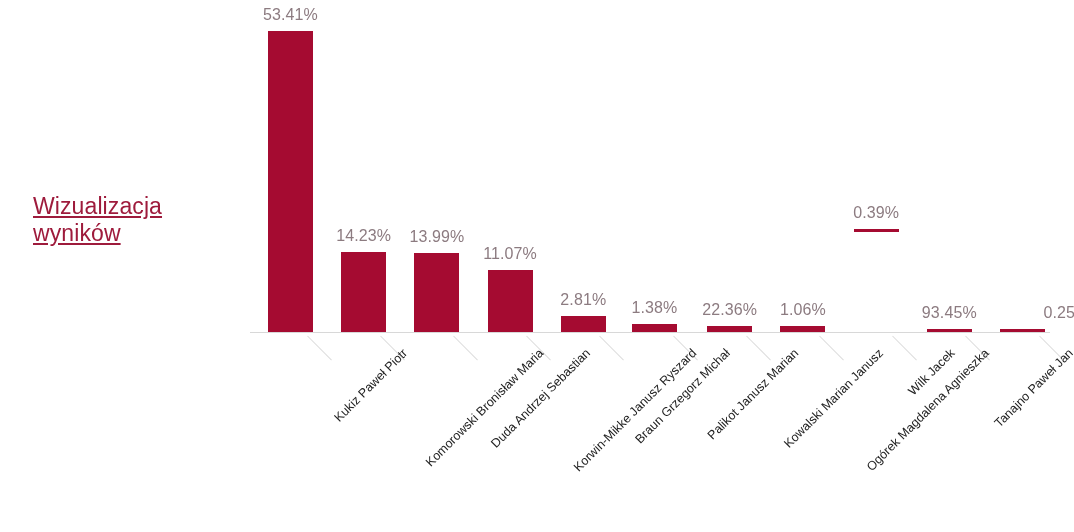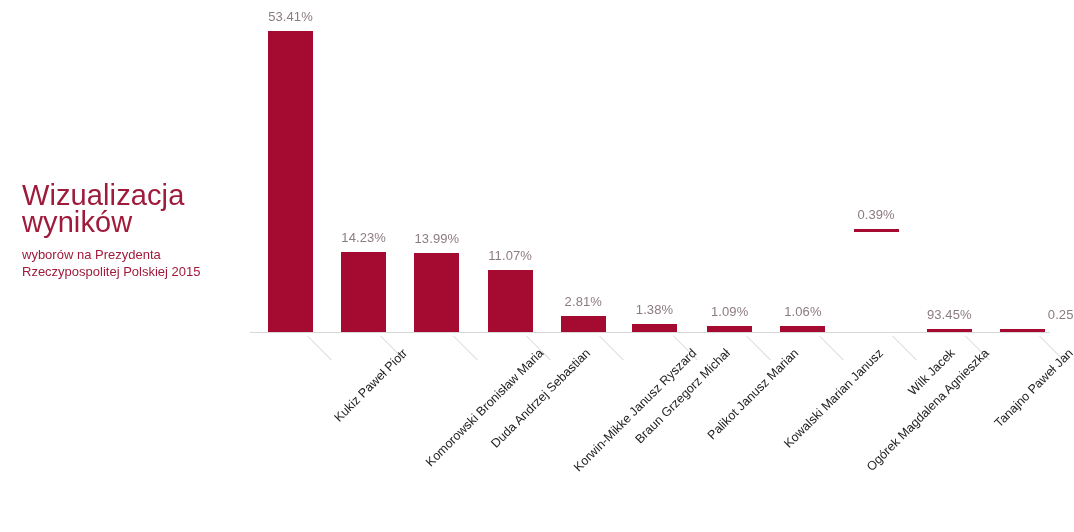--- a/index.html
+++ b/index.html
@@ -21,26 +21,27 @@
 
   
   #title-block {
     position: absolute;
     left: 22px;
     top: 182px;
     width: 230px;
   }
   #chart-title {
     color: #9E1B3C;
-    font-size: 29px;
+    font-size: 23px;
     line-height: 27px;
     font-weight: 400;
     letter-spacing: 0.1px;
-    margin: 0;
+    margin: 11px;
     white-space: pre-line;
+    text-decoration: underline;
   }
   #chart-subtitle {
     color: #9E1B3C;
     font-size: 13px;
     line-height: 17px;
     font-weight: 400;
     margin: 10px 0 0 0;
     white-space: pre-line;
   }
 
@@ -70,21 +71,21 @@
     bottom: 0;
     left: 0;
     width: 45px;
     background: #A50B31;
   }
   .bar-value {
     position: absolute;
     left: 50%;
     transform: translateX(-50%);
     white-space: nowrap;
-    font-size: 13px;
+    font-size: 16px;
     color: #8c7b80;
     letter-spacing: 0.1px;
   }
   .tick-line {
     position: absolute;
     width: 1px;
     height: 34px;
     background: #dcdcdc;
     transform-origin: top center;
     transform: rotate(-45deg);
@@ -100,22 +101,20 @@
   }
 </style>
 </head>
 <body>
 
 <div id="page">
 
   <div id="title-block">
     <div id="chart-title">Wizualizacja
 wyników</div>
-    <div id="chart-subtitle">wyborów na Prezydenta
-Rzeczypospolitej Polskiej 2015</div>
   </div>
 
   <div id="plot">
     <div id="axis-line"></div>
     <div id="bars">
         <div class="bar-group" style="left: 268px; top: 0px; height: 332px;">
           <div class="bar" style="height: 301px; background: rgb(165, 11, 49);"></div>
           <div class="bar-value" style="bottom: 308px; color: rgb(140, 123, 128);">53.41%</div>
         </div>
         <div class="bar-group" style="left: 341.2px; top: 0px; height: 332px;">
@@ -133,21 +132,21 @@
         <div class="bar-group" style="left: 560.8px; top: 0px; height: 332px;">
           <div class="bar" style="height: 15.8362px; background: rgb(165, 11, 49);"></div>
           <div class="bar-value" style="bottom: 22.8362px; color: rgb(140, 123, 128);">2.81%</div>
         </div>
         <div class="bar-group" style="left: 632px; top: 0px; height: 332px;">
           <div class="bar" style="height: 7.7772px; background: rgb(165, 11, 49);"></div>
           <div class="bar-value" style="bottom: 14.7772px; color: rgb(140, 123, 128);">1.38%</div>
         </div>
         <div class="bar-group" style="left: 707.2px; top: 0px; height: 332px;">
           <div class="bar" style="height: 6.14286px; background: rgb(165, 11, 49);"></div>
-          <div class="bar-value" style="bottom: 13.1429px; color: rgb(140, 123, 128);">1.09%</div>
+          <div class="bar-value" style="bottom: 13.1429px; color: rgb(140, 123, 128);">22.36%</div>
         </div>
         <div class="bar-group" style="left: 780.4px; top: 0px; height: 332px; text-align: center;">
           <div class="bar" style="height: 5.97379px; background: rgb(165, 11, 49);"></div>
           <div class="bar-value" style="bottom: 12.9738px; color: rgb(140, 123, 128);">1.06%</div>
         </div>
         <div class="bar-group" style="left: 853.6px; top: 0px; height: 232px;">
           <div class="bar" style="height: 3px; background: rgb(165, 11, 49);"></div>
           <div class="bar-value" style="bottom: 10px; color: rgb(140, 123, 128);">0.39%</div>
         </div>
         <div class="bar-group" style="left: 926.8px; top: 0px; height: 332px;">

